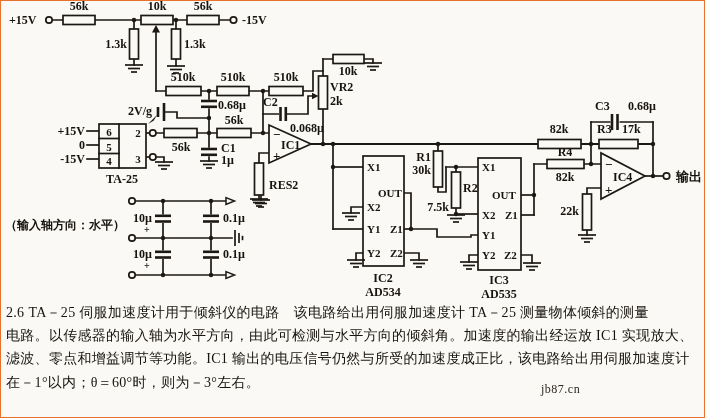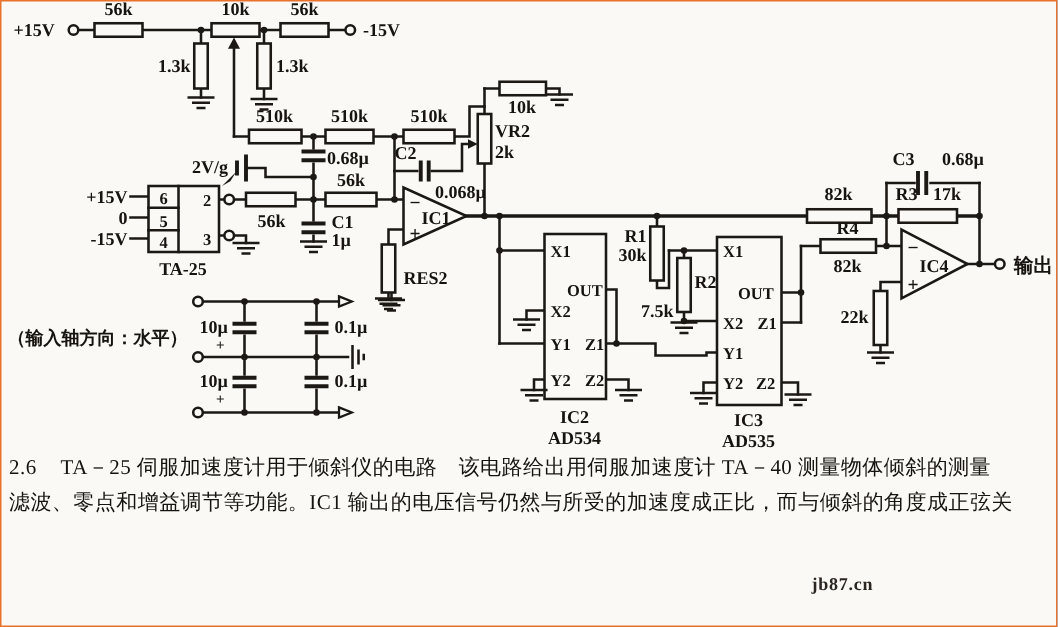--- a/index.html
+++ b/index.html
@@ -22,21 +22,21 @@
   text.sm{font-size:11px;}
   text.op{font-size:13px;}
   text.cjk{font-size:13px;}
   text.note{font-size:12px;font-weight:700;}
   text.pm{font-size:10px;}
   
   .caption{position:absolute;left:5px;top:300px;width:697px;
            font-size:14px;line-height:23.2px;color:#17130e;letter-spacing:.3px;}
   .caption .ln{white-space:nowrap;}
   .bold{font-weight:400;}
-  .wm{position:absolute;left:540px;top:381px;font-size:12px;font-weight:700;
+  .wm{position:absolute;left:540px;top:381px;font-size:12px;font-weight:400;
       color:#2b2620;letter-spacing:.5px;}
 </style>
 </head>
 <body>
 
 <div class="page">
 
 <svg width="705" height="300" viewBox="0 0 705 300">
   <defs>
     <g id="gnd" class="gnd">
@@ -343,19 +343,21 @@
     <text x="151" y="221" text-anchor="end">10µ</text>
     <text x="151" y="257" text-anchor="end">10µ</text>
     <text class="pm" x="143" y="232">+</text>
     <text class="pm" x="143" y="268">+</text>
     <text x="222" y="221">0.1µ</text>
     <text x="222" y="257">0.1µ</text>
   </g>
 </svg>
 
 <div class="caption">
-  <div class="ln"><span class="bold">2.6</span><span class="bold" style="margin-left:16px">TA－25 伺服加速度计用于倾斜仪的电路</span><span>　该电路给出用伺服加速度计 TA－40 测量物体倾斜的测量</span></div>
-  <div class="ln">滤波、零点和增益调节等功能。IC1 输出的电压信号仍然与所受的加速度成正比，而与倾斜的角度成正弦关</div>
+  <div class="ln"><span class="bold">2.6</span><span class="bold" style="margin-left:4px">TA－25 伺服加速度计用于倾斜仪的电路</span><span>　该电路给出用伺服加速度计 TA－25 测量物体倾斜的测量</span></div>
+  <div class="ln">电路。以传感器的输入轴为水平方向，由此可检测与水平方向的倾斜角。加速度的输出经运放 IC1 实现放大、</div>
+  <div class="ln">滤波、零点和增益调节等功能。IC1 输出的电压信号仍然与所受的加速度成正比，该电路给出用伺服加速度计</div>
+  <div class="ln">在－1°以内；θ＝60°时，则为－3°左右。</div>
 </div>
 
 <div class="wm">jb87.cn</div>
 
 </div>
 
 </body></html>

